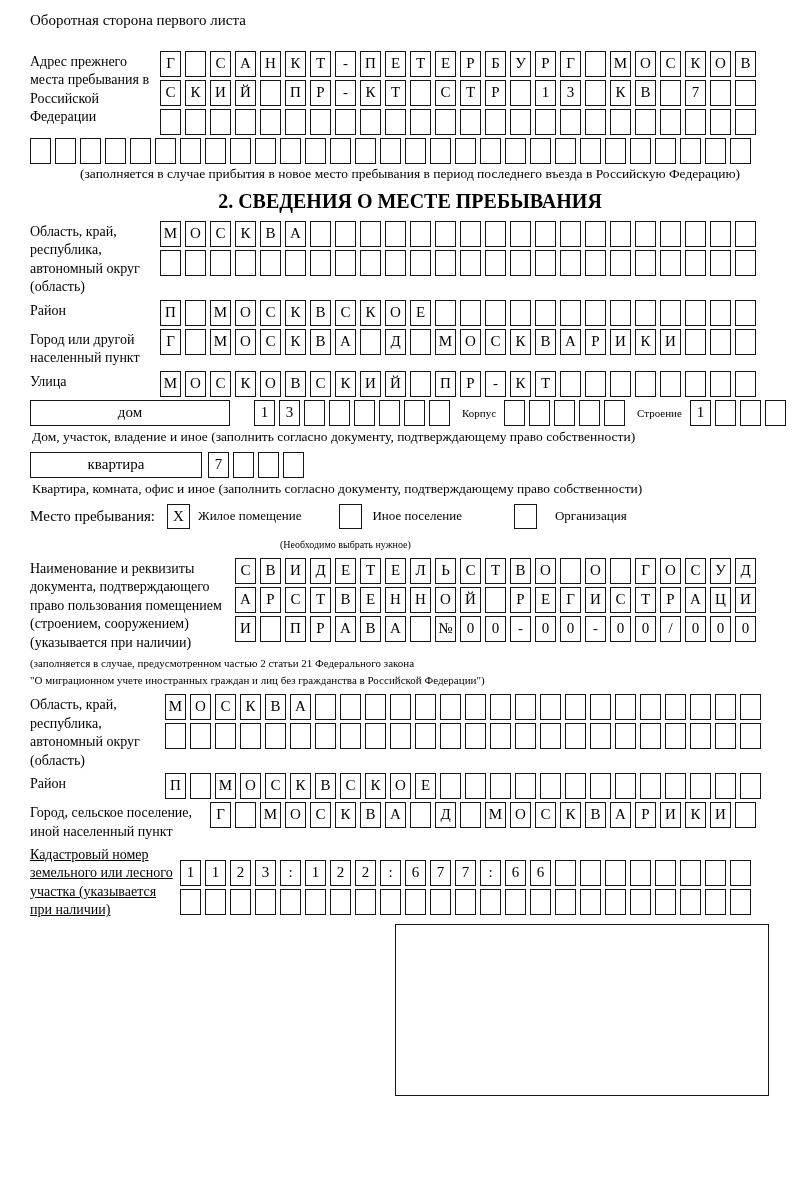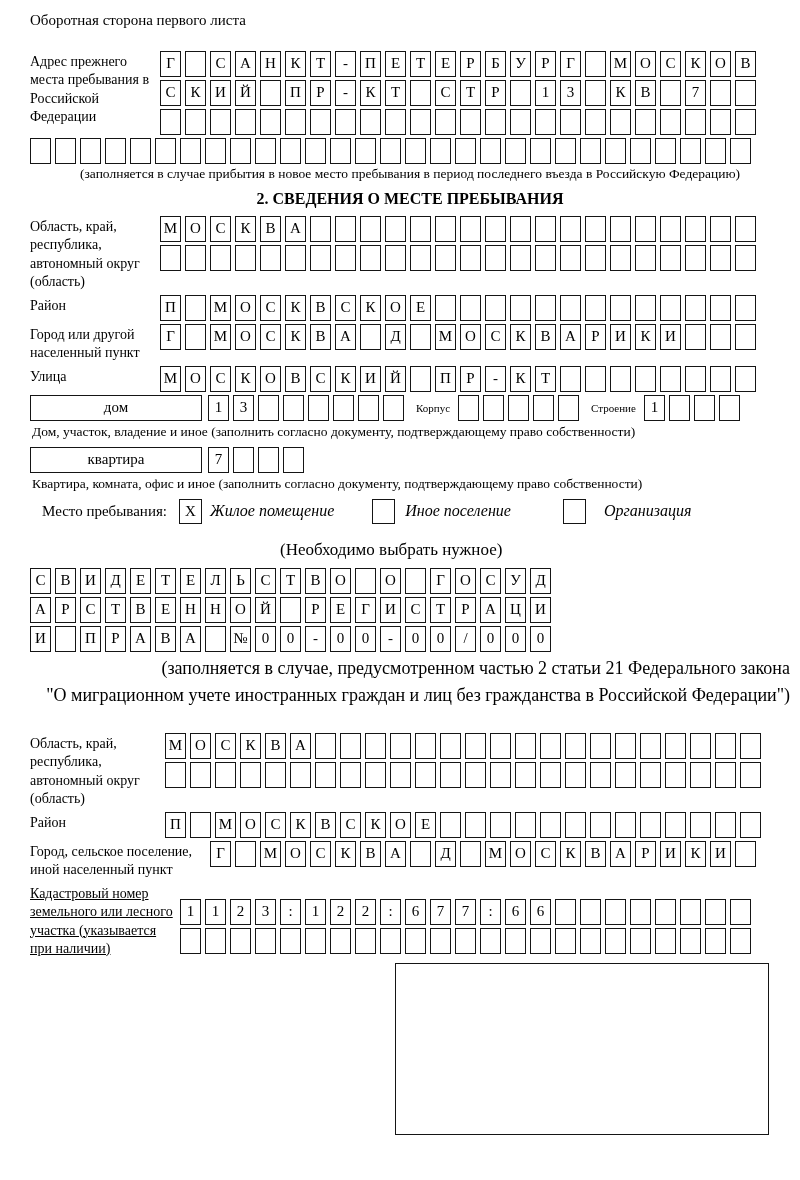--- a/index.html
+++ b/index.html
@@ -20,43 +20,43 @@
   .cellrow { display: flex; flex-wrap: nowrap; }
   .cell {
     flex: none; width: 21px; height: 26px; margin-right: 4px;
     border: 1.6px solid #151515;
     font-size: 15px; line-height: 23px; text-align: center;
   }
   .w130 { width: 130px; } .w135 { width: 135px; } .w150 { width: 150px; text-decoration: underline; }
   .w180 { width: 180px; } .w205 { width: 205px; }
 
   .small-note { font-size: 13.5px; text-align: center; margin: 2px 0 6px 0; }
-  .section-title { font-size: 16px; font-weight: bold; text-align: center; margin: 8px 0 8px 0; }
+  .section-title { font-size: 20px; font-weight: bold; text-align: center; margin: 8px 0 8px 0; }
 
   .inline-row { display: flex; align-items: flex-start; margin-bottom: 3px; }
   .widebox {
     flex: none; border: 1.6px solid #151515; height: 26px;
     font-size: 15px; line-height: 23px; text-align: center;
   }
-  .dom-box { width: 172px; margin-right: 6px; }
+  .dom-box { width: 200px; margin-right: 24px; }
   .kv-box { width: 172px; margin-right: 6px; }
   .mini-label { font-size: 11px; line-height: 26px; margin: 0 8px; flex: none; }
 
   .caption-note { font-size: 13.5px; margin: 1px 0 7px 2px; }
 
-  .residence-row { display: flex; align-items: center; margin-top: 4px; margin-left: 12px; }
+  .residence-row { display: flex; align-items: center; margin-top: 4px; }
   .residence-row .rlabel { font-size: 15px; flex: none; }
   .checkbox {
     flex: none; width: 23px; height: 25px; border: 1.6px solid #151515;
     font-size: 15px; line-height: 22px; text-align: center;
   }
-  .opt-label { font-size: 16px; flex: none; font-style: italic; }
-  .choose-note { font-size: 17px; margin: 16px 0 8px 250px; }
-
-  .fact-note { font-size: 18px; text-align: right; line-height: 1.5; margin-bottom: 24px; }
+  .opt-label { font-size: 13px; flex: none; }
+  .choose-note { font-size: 10px; margin: 10px 0 8px 250px; }
+
+  .fact-note { font-size: 11px; text-align: left; line-height: 1.5; margin-bottom: 6px; }
 
   .kadastr .cells-col { margin-top: 16px; }
 
   .stamp-wrap { margin-left: 365px; margin-top: 4px; }
   .stamp-box { width: 374px; height: 172px; border: 1.8px solid #151515; }
 </style>
 </head>
 <body>
 
 <div class="sheet">
@@ -375,20 +375,21 @@
     <div class="checkbox" style="margin-left:12px;">X</div>
     <div class="opt-label" style="margin-left:8px;">Жилое помещение</div>
     <div class="checkbox" style="margin-left:38px;"></div>
     <div class="opt-label" style="margin-left:10px;">Иное поселение</div>
     <div class="checkbox" style="margin-left:52px;"></div>
     <div class="opt-label" style="margin-left:18px;">Организация</div>
   </div>
   <div class="choose-note">(Необходимо выбрать нужное)</div>
 
   <div class="frow">
+    <div class="flabel w205">Наименование и реквизиты документа, подтверждающего право пользования помещением (строением, сооружением) (указывается при наличии)</div>
     <div class="cells-col">
       <div class="cellrow">
           <span class="cell">С</span>
           <span class="cell">В</span>
           <span class="cell">И</span>
           <span class="cell">Д</span>
           <span class="cell">Е</span>
           <span class="cell">Т</span>
           <span class="cell">Е</span>
           <span class="cell">Л</span>

